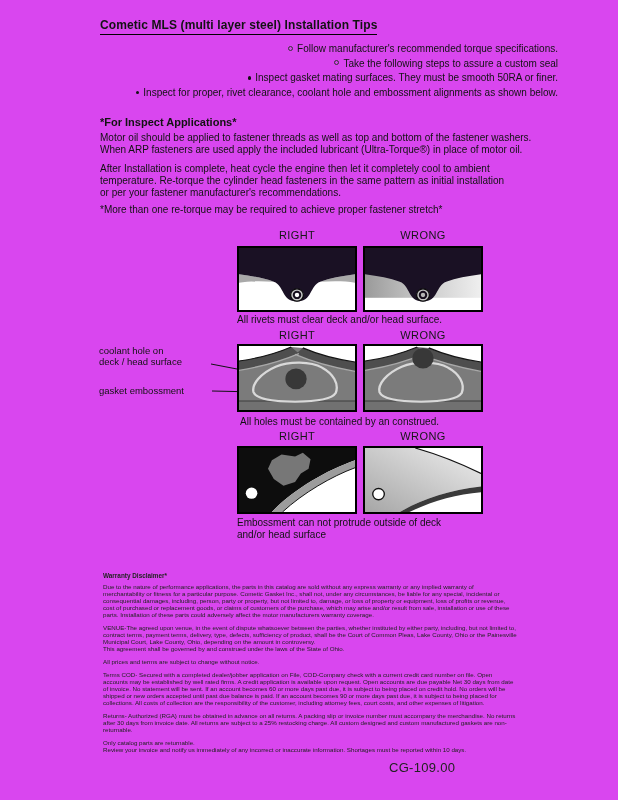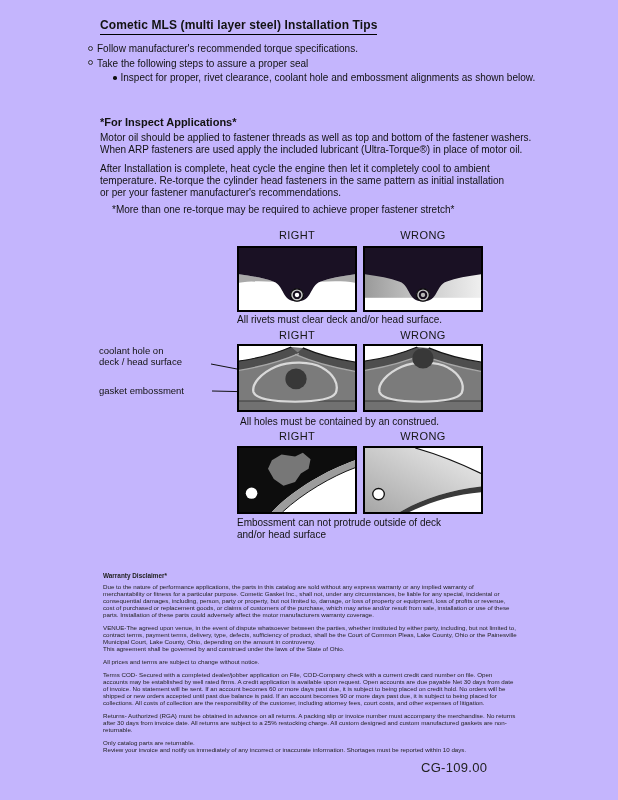--- a/index.html
+++ b/index.html
@@ -1,24 +1,24 @@
 <!DOCTYPE html>
 <html><head>
 <meta charset="utf-8">
 <style>
   html,body{margin:0;padding:0;background:#ffffff;}
-  .page{position:relative;width:618px;height:800px;background:#c4b5fd;overflow:hidden;
+  .page{position:relative;width:618px;height:800px;background:#d946ef;overflow:hidden;
         font-family:"Liberation Sans","DejaVu Sans",sans-serif;color:#121212;}
   .abs{position:absolute;}
 
   .title{left:100px;top:18px;font-size:12px;font-weight:bold;letter-spacing:.1px;
          border-bottom:1.5px solid #000;padding-bottom:2px;display:inline-block;}
 
   .bullets{left:88px;top:42px;font-size:10px;line-height:14.6px;width:470px;}
-  .b-row{white-space:nowrap;}
+  .b-row{white-space:nowrap;text-align:right;}
   .sub{padding-left:25px;}
   .dot{display:inline-block;width:3px;height:3px;border:1px solid #333;border-radius:50%;
        margin-right:4px;vertical-align:1.5px;}
   .dotf{display:inline-block;width:3.5px;height:3.5px;background:#111;border-radius:50%;
         margin-right:4px;vertical-align:1.5px;}
 
   .dheading{left:100px;top:116px;font-size:11px;font-weight:bold;}
   .para{left:100px;font-size:10px;line-height:11.8px;white-space:pre-line;width:470px;}
 
   .dlab{width:120px;text-align:center;font-size:11px;letter-spacing:.4px;color:#161616;}
@@ -27,42 +27,43 @@
   .caption{font-size:10px;line-height:11.5px;white-space:pre-line;color:#121212;}
 
   .ann{font-size:9.5px;line-height:10.5px;text-align:left;width:110px;left:99px;
        white-space:pre-line;color:#121212;}
   .leaders{left:0;top:0;pointer-events:none;}
 
   .disc{left:103px;top:572px;width:414px;font-size:6.2px;line-height:7px;color:#222;}
   .disc-h{font-weight:bold;font-size:6.4px;margin:0 0 4px 0;}
   .dp{margin:0 0 6px 0;white-space:pre-line;}
 
-  .pagecode{left:389px;top:760px;font-size:13px;letter-spacing:.3px;color:#222;margin-left:32px;}
+  .pagecode{left:389px;top:760px;font-size:13px;letter-spacing:.3px;color:#222;}
 </style>
 </head>
 <body>
 
 <div class="page">
 
   <div class="abs title">Cometic MLS (multi layer steel) Installation Tips</div>
 
   <div class="abs bullets">
     <div class="b-row"><span class="dot"></span><span>Follow manufacturer's recommended torque specifications.</span></div>
-    <div class="b-row"><span class="dot"></span><span>Take the following steps to assure a proper seal</span></div>
+    <div class="b-row"><span class="dot"></span><span>Take the following steps to assure a custom seal</span></div>
+    <div class="b-row sub"><span class="dotf"></span><span>Inspect gasket mating surfaces.  They must be smooth 50RA or finer.</span></div>
     <div class="b-row sub"><span class="dotf"></span><span>Inspect for proper, rivet clearance, coolant hole and embossment alignments as shown below.</span></div>
   </div>
 
   <div class="abs dheading">*For Inspect Applications*</div>
   <div class="abs para" style="top:132px;">Motor oil should be applied to fastener threads as well as top and bottom of the fastener washers.
 When ARP fasteners are used apply the included lubricant (Ultra-Torque®) in place of motor oil.</div>
   <div class="abs para" style="top:163px;">After Installation is complete, heat cycle the engine then let it completely cool to ambient
 temperature. Re-torque the cylinder head fasteners in the same pattern as initial installation
 or per your fastener manufacturer's recommendations.</div>
-  <div class="abs para" style="top:204px;margin-left:12px;">*More than one re-torque may be required to achieve proper fastener stretch*</div>
+  <div class="abs para" style="top:204px;">*More than one re-torque may be required to achieve proper fastener stretch*</div>
 
   <div class="abs dlab" style="left:237px;top:229px;">RIGHT</div>
   <div class="abs dlab" style="left:363px;top:229px;">WRONG</div>
 
   <div class="abs panel" style="left:237px;top:246px;height:66px;">
     <svg viewBox="0 0 120 66" preserveAspectRatio="none">
       <rect x="0" y="0" width="120" height="66" fill="#ffffff"></rect>
       <path d="M0,28 C14,30 26,32 36,36 C24,35 10,35 0,37 Z" fill="#a9a9a9"></path>
       <path d="M120,28 C106,30 94,32 84,36 C96,35 110,35 120,37 Z" fill="#a9a9a9"></path>
       <path d="M0,0 H120 V28 C106,30 94,32 84,36 C73,40 76,57 60,57 C44,57 47,40 36,36 C26,32 14,30 0,28 Z" fill="#1a1124"></path>

